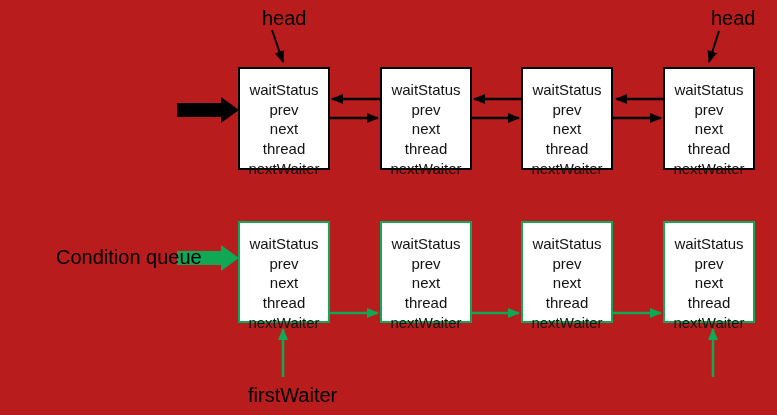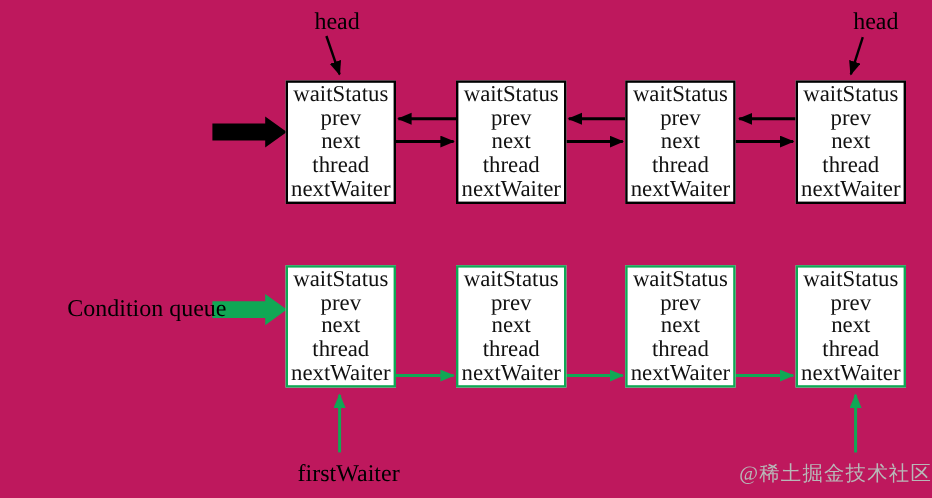--- a/index.html
+++ b/index.html
@@ -1,24 +1,24 @@
 <!DOCTYPE html>
 <html style="--green: #10a855; --wm-gray: #b8b8b8;"><head>
 <meta charset="utf-8">
 <style>
   html,body { margin:0; padding:0; background:#fff; }
   #canvas {
-    position:relative; width:777px; height:415px; background:#be185d;
-    font-family:Liberation Serif, serif; overflow:hidden;
+    position:relative; width:777px; height:415px; background:#b91c1c;
+    font-family:Liberation Sans, sans-serif; overflow:hidden;
   }
   #arrows { position:absolute; left:0; top:0; z-index:0; pointer-events:none; }
   .node {
     position:absolute; width:92px; height:103px; box-sizing:border-box;
     border:2px solid #000; background:#fff; text-align:center;
-    font-size:19px; line-height:19.7px; color:#111; padding-top:0; z-index:1;
+    font-size:15px; line-height:19.7px; color:#111; padding-top:11px; z-index:1;
   }
   .sync-node { top:67px; }
   .cond-node { top:221px; height:102px; border-color:var(--green,#10a855); }
   .lbl { position:absolute; font-size:20px; color:#000; white-space:nowrap; z-index:2; }
   .watermark {
     position:absolute; left:616px; top:383px; z-index:1;
     font-size:17px; color:var(--wm-gray,#b8b8b8); letter-spacing:1px; white-space:nowrap;
   }
 </style>
 </head>
@@ -56,21 +56,20 @@
     <line x1="613" y1="313" x2="661" y2="313" stroke="#10a855" stroke-width="2.5" marker-end="url(#mg)"></line>
 
     <line x1="283" y1="377" x2="283" y2="329" stroke="#10a855" stroke-width="2.5" marker-end="url(#mg)"></line>
     <line x1="713" y1="377" x2="713" y2="329" stroke="#10a855" stroke-width="2.5" marker-end="url(#mg)"></line>
   </svg>
 
   <div class="lbl" style="left:262px; top:7px;">head</div>
   <div class="lbl" style="left:711px; top:7px;">head</div>
   <div class="lbl" style="left:12px; top:246px;margin-left:44px;">Condition queue</div>
   <div class="lbl" style="left:248px; top:384px;">firstWaiter</div>
-  <div class="watermark">@稀土掘金技术社区</div>
 
   <div class="node sync-node" style="left:238px;">
     <div>waitStatus</div>
     <div>prev</div>
     <div>next</div>
     <div>thread</div>
     <div>nextWaiter</div>
   </div>
   <div class="node sync-node" style="left:380px;">
     <div>waitStatus</div>

